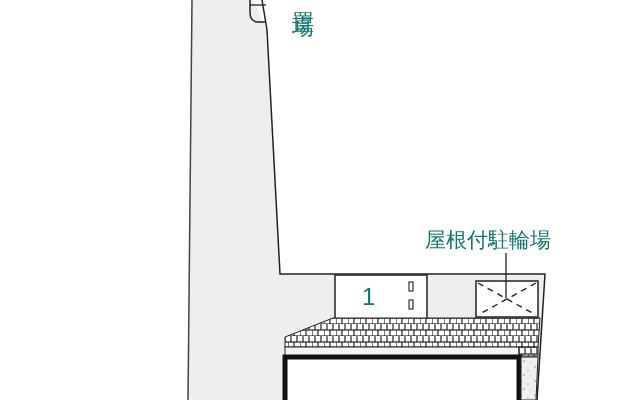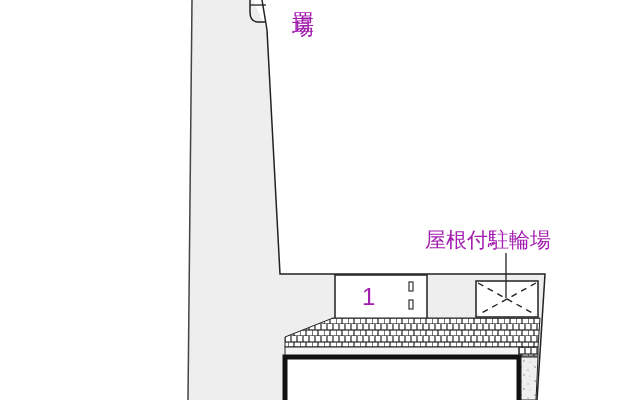--- a/index.html
+++ b/index.html
@@ -1,18 +1,18 @@
 <!DOCTYPE html>
 <html><head>
   <meta charset="utf-8">
   <style>
     html, body { margin: 0; padding: 0; background: #ffffff; }
     body { width: 640px; height: 400px; overflow: hidden; position: relative; font-family: "DejaVu Sans", sans-serif; }
     svg { position: absolute; left: 0; top: 0; }
-    .label { position: absolute; color: #a21caf; font-family: "DejaVu Sans", sans-serif; text-align: right; }
+    .label { position: absolute; color: #0f766e; font-family: "DejaVu Sans", sans-serif; text-align: right; }
     .vlabel { writing-mode: vertical-rl; font-size: 22px; line-height: 24px; letter-spacing: 4px; left: 291px; top: -6px; }
     .hlabel { font-size: 21px; left: 425px; top: 226px; white-space: nowrap; }
     .roomnum { font-size: 24px; left: 362px; top: 283px; font-family: "Liberation Sans", sans-serif; }
   </style>
 </head>
 <body>
 
 <svg width="640" height="400" viewBox="0 0 640 400">
   <defs>
     <pattern id="brick" x="0" y="0" width="12" height="12" patternUnits="userSpaceOnUse">

